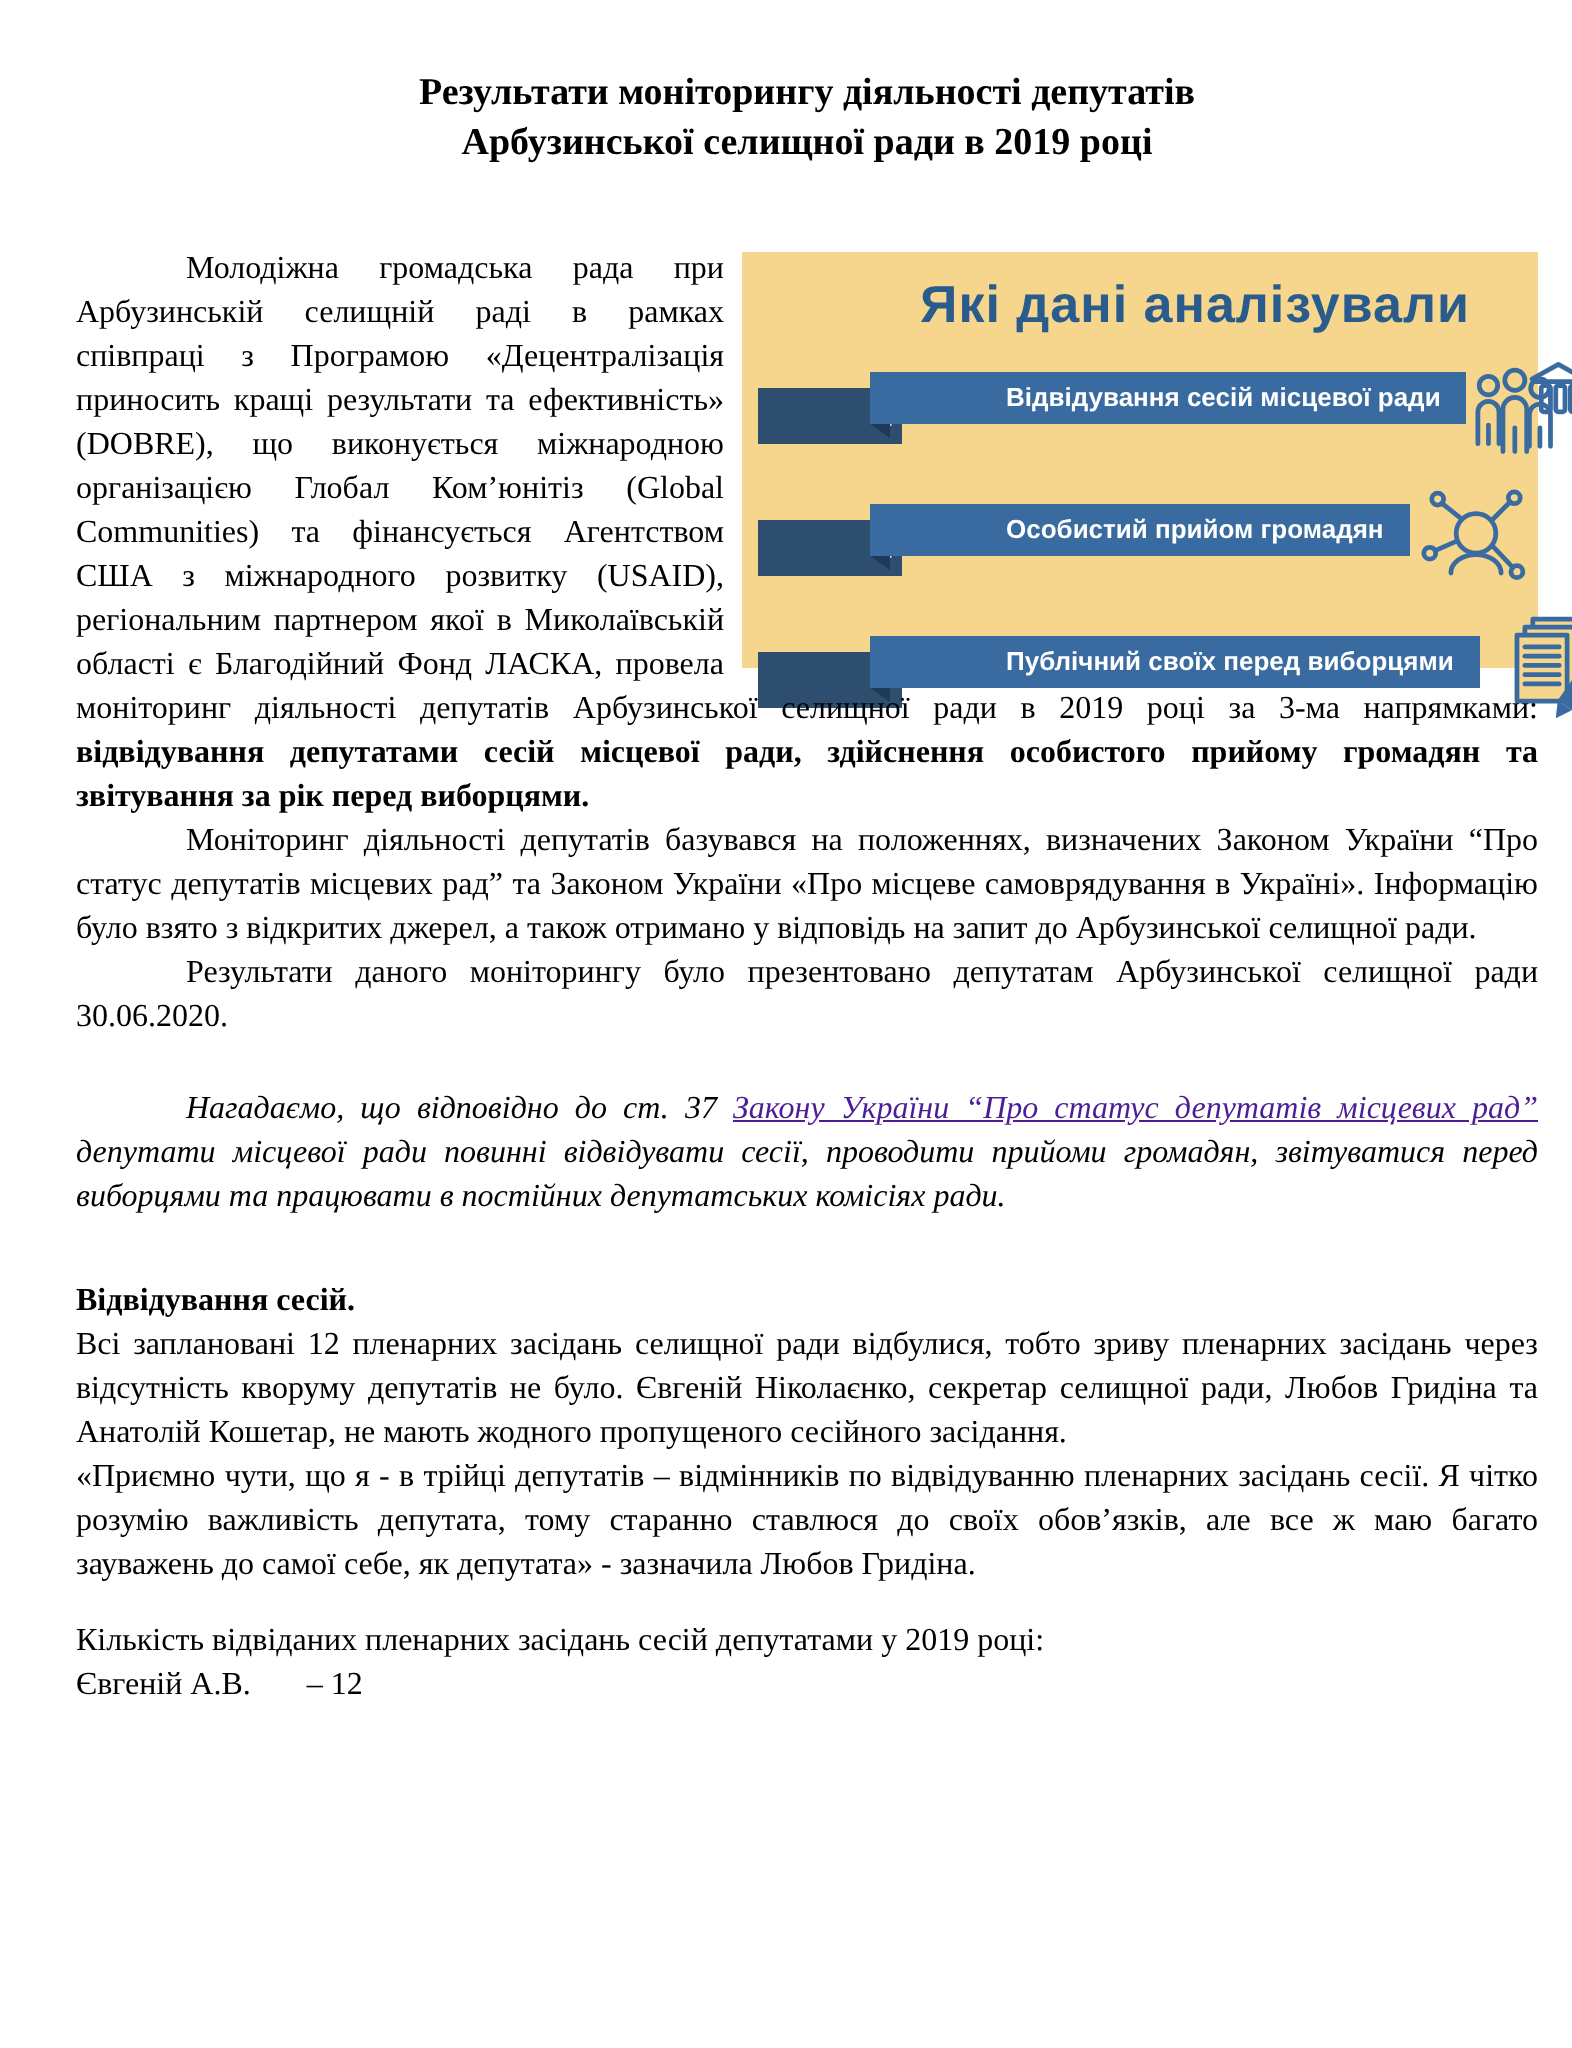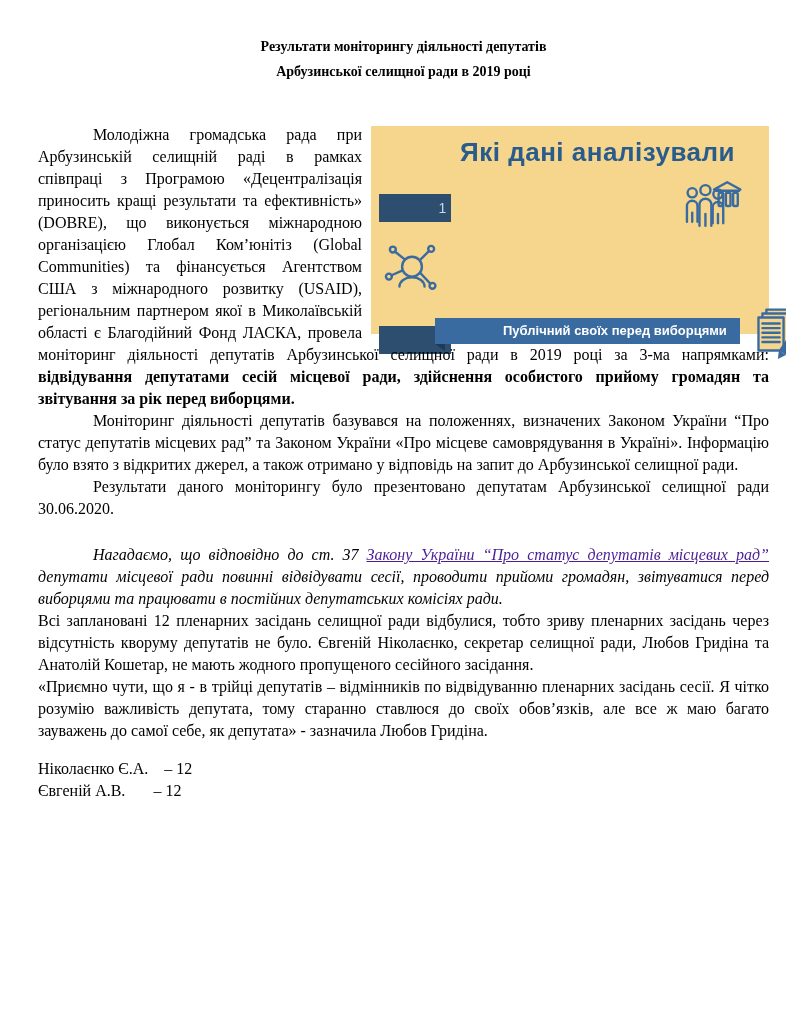--- a/index.html
+++ b/index.html
@@ -7,21 +7,21 @@
     position:relative;
     width:786px;height:1024px;overflow:hidden;
     box-sizing:border-box;
     padding:34px 17px 0 38px;
     font-family:"Liberation Serif", serif;
     font-size:16px;line-height:22px;color:#000;
     background:#ffffff;
   }
   .doc-title{
     text-align:center;font-weight:bold;
-    font-size:14px;line-height:25px;
+    font-size:19px;line-height:25px;
     margin:0 0 40px 0;
   }
   p{margin:0;text-align:justify;}
   .indent{text-indent:55px;}
 
   
   .infographic{
     float:right;
     width:398px;height:208px;
     margin:2px 0 8px 9px;
@@ -80,20 +80,21 @@
   </div>
 
   <p class="indent">
     <span class="infographic">
       <span style="display:block" class="ig-title">Які дані аналізували</span>
       <span style="display:flex" class="ig-rows">
 
         <span class="ig-row">
           <span class="ig-item">
             <span class="ig-num">1</span>
+            <span class="ig-banner">Відвідування сесій місцевої ради</span>
           </span>
           <span class="ig-icon">
             <svg viewBox="0 0 100 90" fill="none" stroke="#3A6BA0" stroke-width="3.6" stroke-linecap="round" stroke-linejoin="round">
               <polyline points="50,23 70,12 90,23"></polyline>
               <line x1="52" y1="25" x2="88" y2="25"></line>
               <rect x="57" y="28" width="7" height="20" rx="2"></rect>
               <rect x="68" y="28" width="7" height="20" rx="2"></rect>
               <rect x="79" y="28" width="7" height="20" rx="2"></rect>
               <circle cx="17" cy="28" r="7"></circle>
               <path d="M9,72 V48 a8,8 0 0 1 16,0 V72"></path>
@@ -102,20 +103,24 @@
               <path d="M28,78 V46 a9,9 0 0 1 18,0 V78"></path>
                 <line x1="37" y1="60" x2="37" y2="78"></line>
               <circle cx="56" cy="30" r="7"></circle>
               <path d="M48,74 V50 a8,8 0 0 1 16,0 V74"></path>
                 <line x1="56" y1="60" x2="56" y2="74"></line>
             </svg>
           </span>
         </span>
 
         <span class="ig-row">
+          <span class="ig-item">
+            <span class="ig-num">2</span>
+            <span class="ig-banner">Особистий прийом громадян</span>
+          </span>
           <span class="ig-icon">
             <svg viewBox="0 0 100 90" fill="none" stroke="#3A6BA0" stroke-width="3.6" stroke-linecap="round" stroke-linejoin="round">
               <circle cx="50" cy="40" r="15"></circle>
               <path d="M31,70 a19,14 0 0 1 38,0"></path>
               <line x1="39" y1="29" x2="24" y2="17"></line>
                 <circle cx="21" cy="14" r="4.5"></circle>
               <line x1="62" y1="30" x2="76" y2="16"></line>
                 <circle cx="79" cy="13" r="4.5"></circle>
               <line x1="35" y1="46" x2="19" y2="53"></line>
                 <circle cx="15" y1="0" cy="55" r="4.5"></circle>
@@ -154,23 +159,24 @@
   </p>
 
   <p class="indent">Моніторинг діяльності депутатів базувався на положеннях, визначених Законом України “Про статус депутатів місцевих рад” та Законом України «Про місцеве самоврядування в Україні». Інформацію було взято з відкритих джерел, а також отримано у відповідь на запит до Арбузинської селищної ради.</p>
 
   <p class="indent">Результати даного моніторингу було презентовано депутатам Арбузинської селищної ради 30.06.2020.</p>
 
   <p class="indent reminder">
     <span>Нагадаємо, що відповідно до ст. 37 </span><a class="doc-link">Закону України “Про статус депутатів місцевих рад”</a><span> депутати місцевої ради повинні відвідувати сесії, проводити прийоми громадян, звітуватися перед виборцями та працювати в постійних депутатських комісіях ради.</span>
   </p>
 
+  <p class="section-heading">Відвідування сесій.</p>
 
   <p>Всі заплановані 12 пленарних засідань селищної ради відбулися, тобто зриву пленарних засідань через відсутність кворуму депутатів не було. Євгеній Ніколаєнко, секретар селищної ради, Любов Гридіна та Анатолій Кошетар, не мають  жодного пропущеного сесійного засідання.</p>
 
   <p>«Приємно чути, що я - в трійці депутатів – відмінників по відвідуванню пленарних засідань сесії. Я чітко розумію важливість депутата, тому старанно ставлюся до своїх обов’язків, але все ж маю багато зауважень до самої себе, як депутата» - зазначила Любов Гридіна.</p>
 
   <div class="attendance">
-    <div class="attendance-row"><span>Ніколаєнко Є.А.</span><span>    – </span><span>12</span></div>
+    <div class="attendance-caption">Кількість відвіданих пленарних засідань сесій депутатами у  2019 році:</div>
     <div class="attendance-row"><span>Євгеній А.В.</span><span>       – </span><span>12</span></div>
   </div>
 
 </div>
 
 </body></html>

